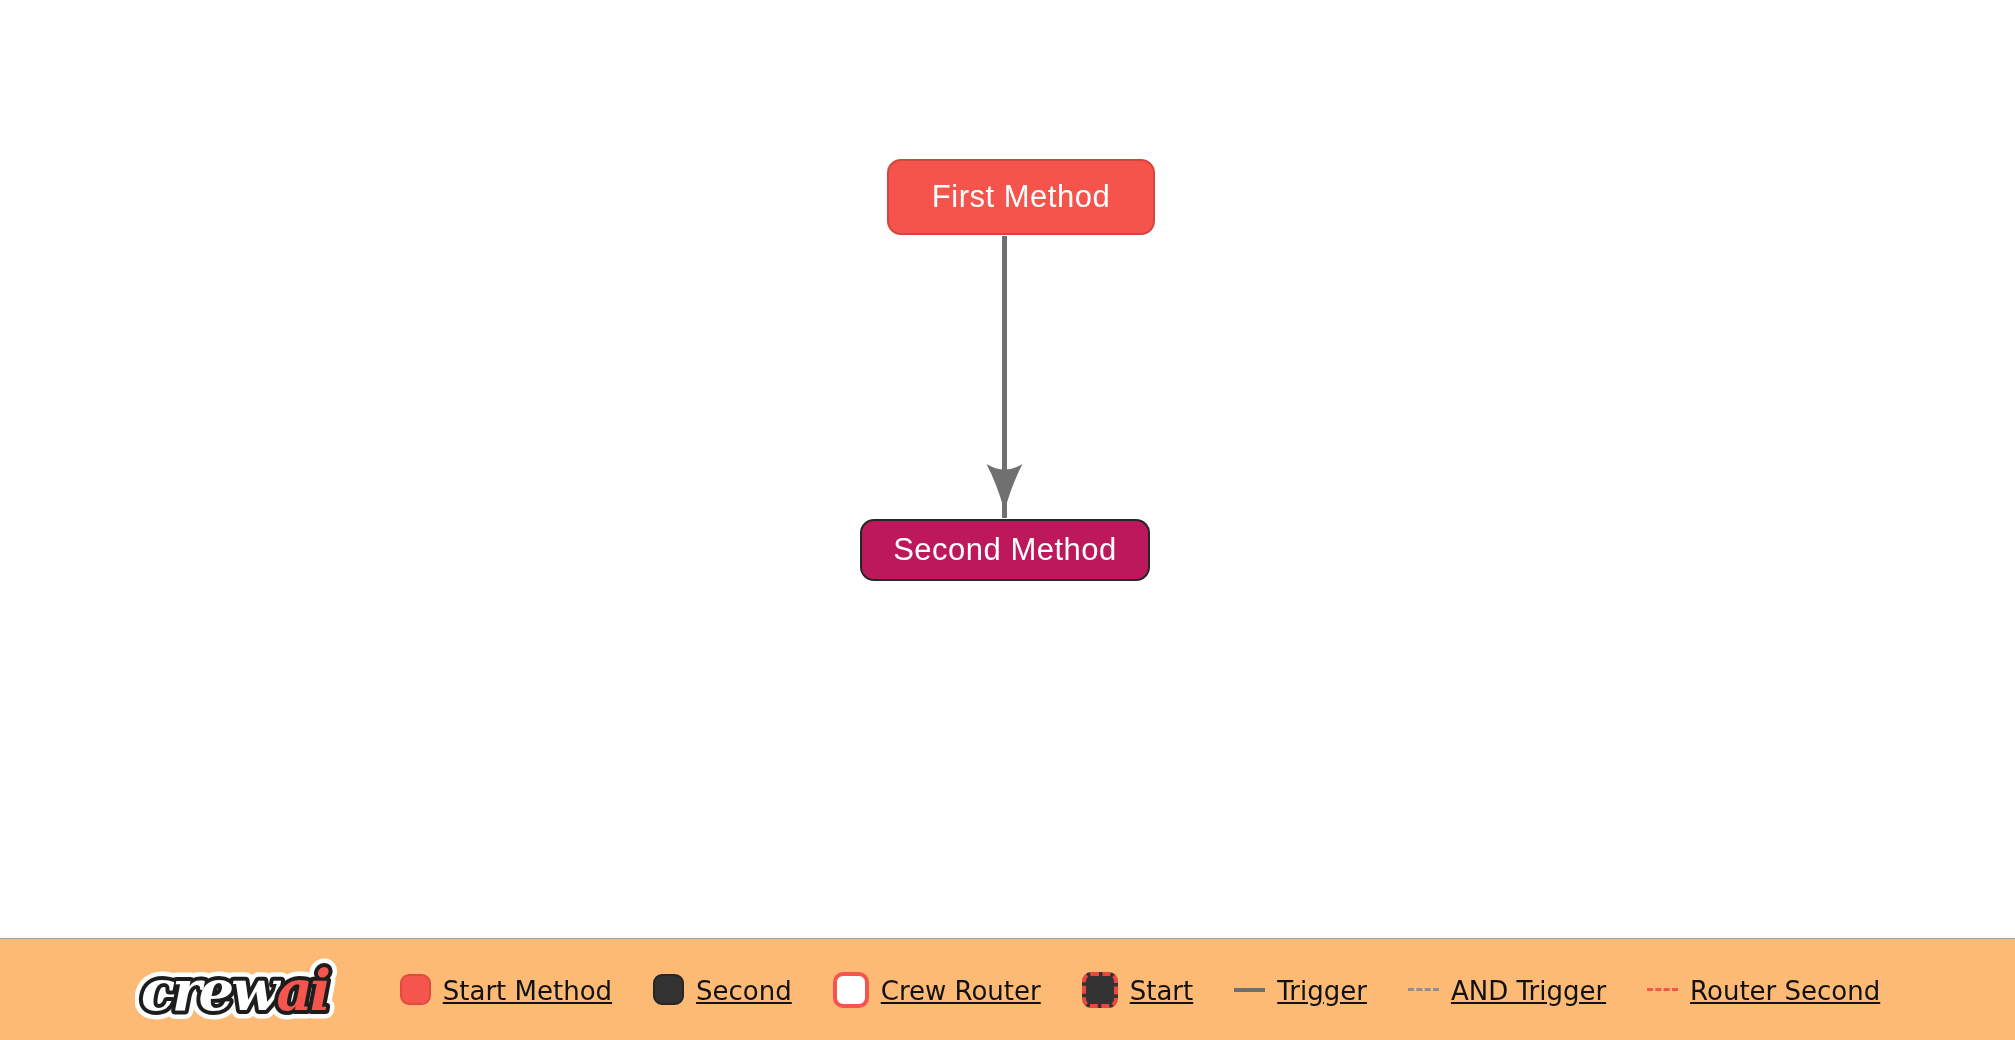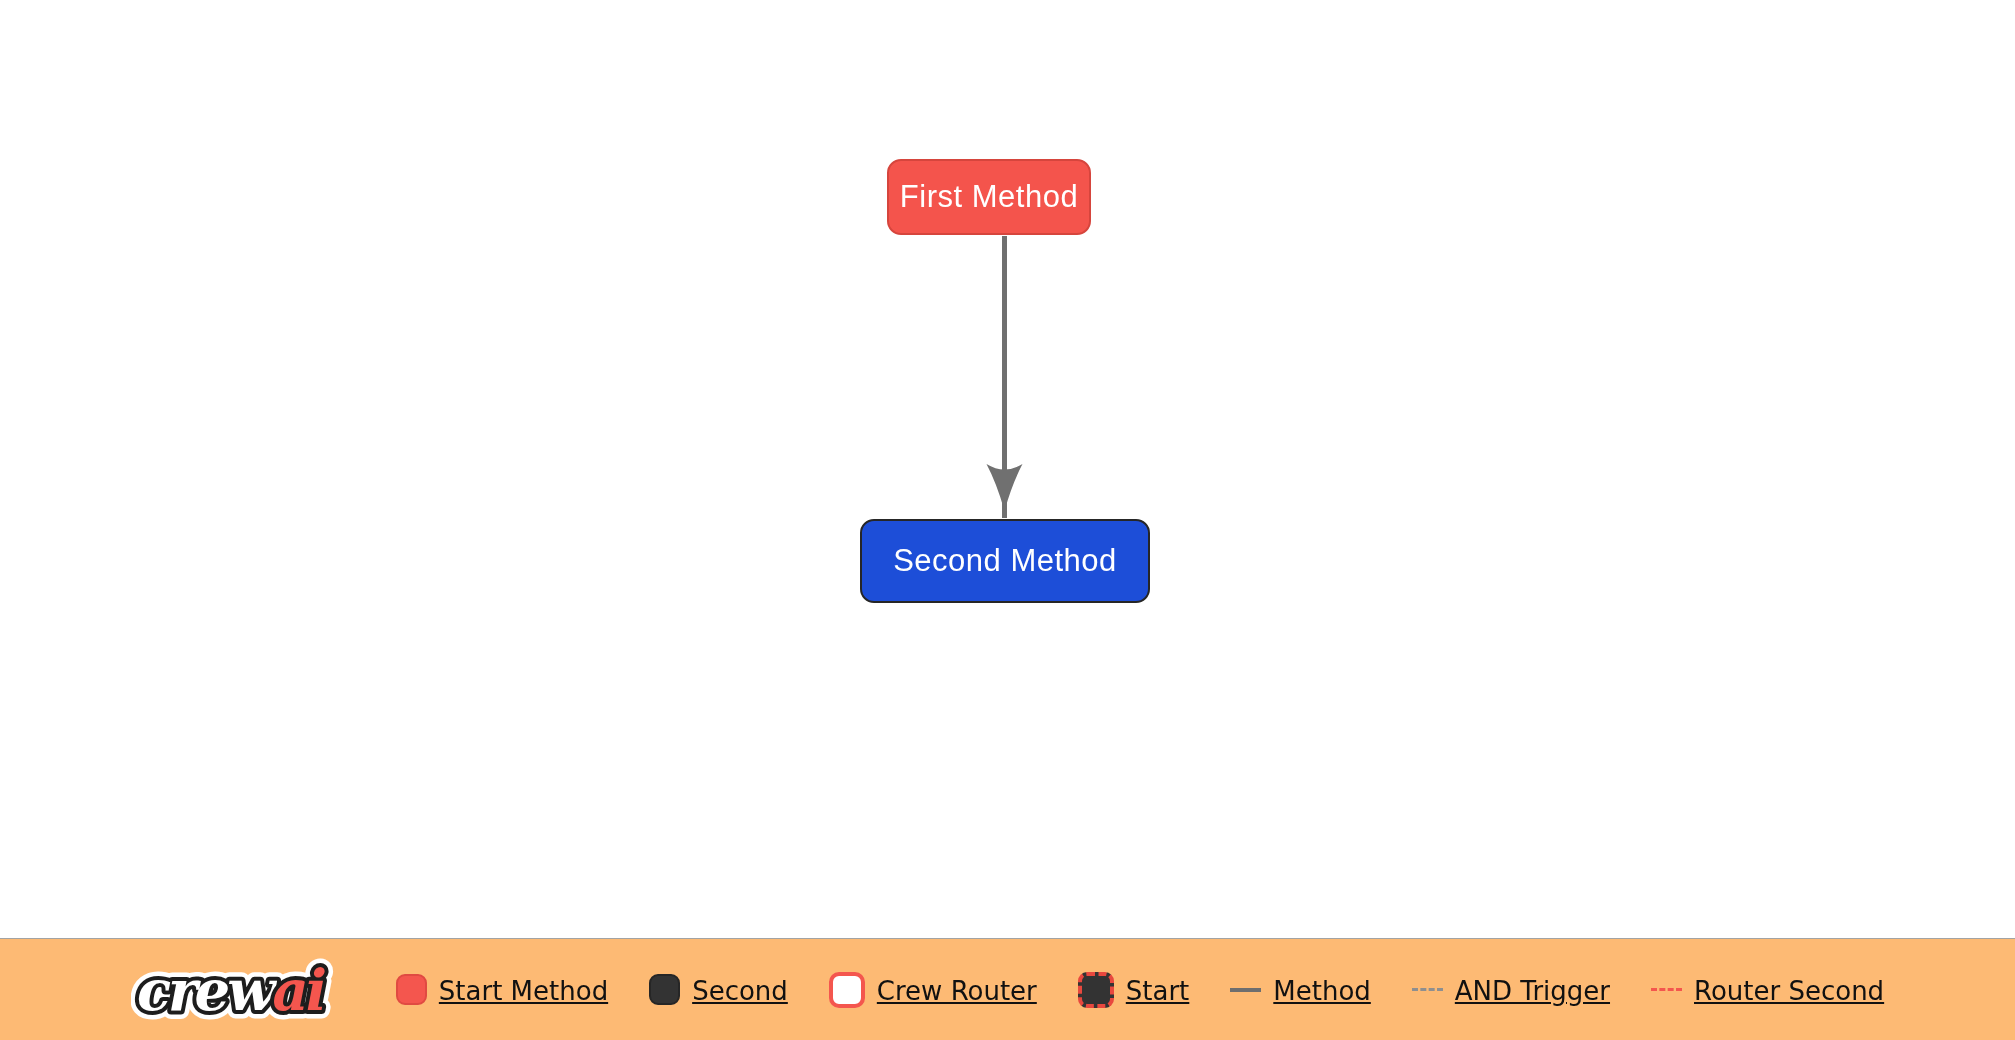--- a/index.html
+++ b/index.html
@@ -28,27 +28,27 @@
     border-radius: 14px;
     font-family: "Liberation Sans", sans-serif;
     font-size: 31px;
     letter-spacing: 0.5px;
     color: #ffffff;
     cursor: pointer;
     user-select: none;
     white-space: nowrap;
   }
   .node-start {
-    left: 887px; top: 159px; width: 204px; height: 76px;
+    left: 887px; top: 159px; width: 268px; height: 76px;
     background: #f4544c;
     border: 2px solid #d6453d;
   }
   .node-method {
-    left: 860px; top: 519px; width: 290px; height: 84px;
-    background: #1d4ed8;
+    left: 860px; top: 519px; width: 290px; height: 62px;
+    background: #be185d;
     border: 2px solid #262626;
   }
 
   
   .legend-bar {
     position: absolute; left: 0; bottom: 0;
     width: 2015px; height: 102px;
     box-sizing: border-box;
     background: #fdba74;
     border-top: 1px solid #a3a3a3;
@@ -143,21 +143,21 @@
       <span class="legend-label">Crew Router</span>
     </div>
 
     <div class="legend-item">
       <span class="sw sw-router"></span>
       <span class="legend-label">Start</span>
     </div>
 
     <div class="legend-item">
       <span class="sw sw-line"></span>
-      <span class="legend-label">Method</span>
+      <span class="legend-label">Trigger</span>
     </div>
 
     <div class="legend-item">
       <span class="sw sw-dash"></span>
       <span class="legend-label">AND Trigger</span>
     </div>
 
     <div class="legend-item">
       <span class="sw sw-dash-red"></span>
       <span class="legend-label">Router Second</span>

